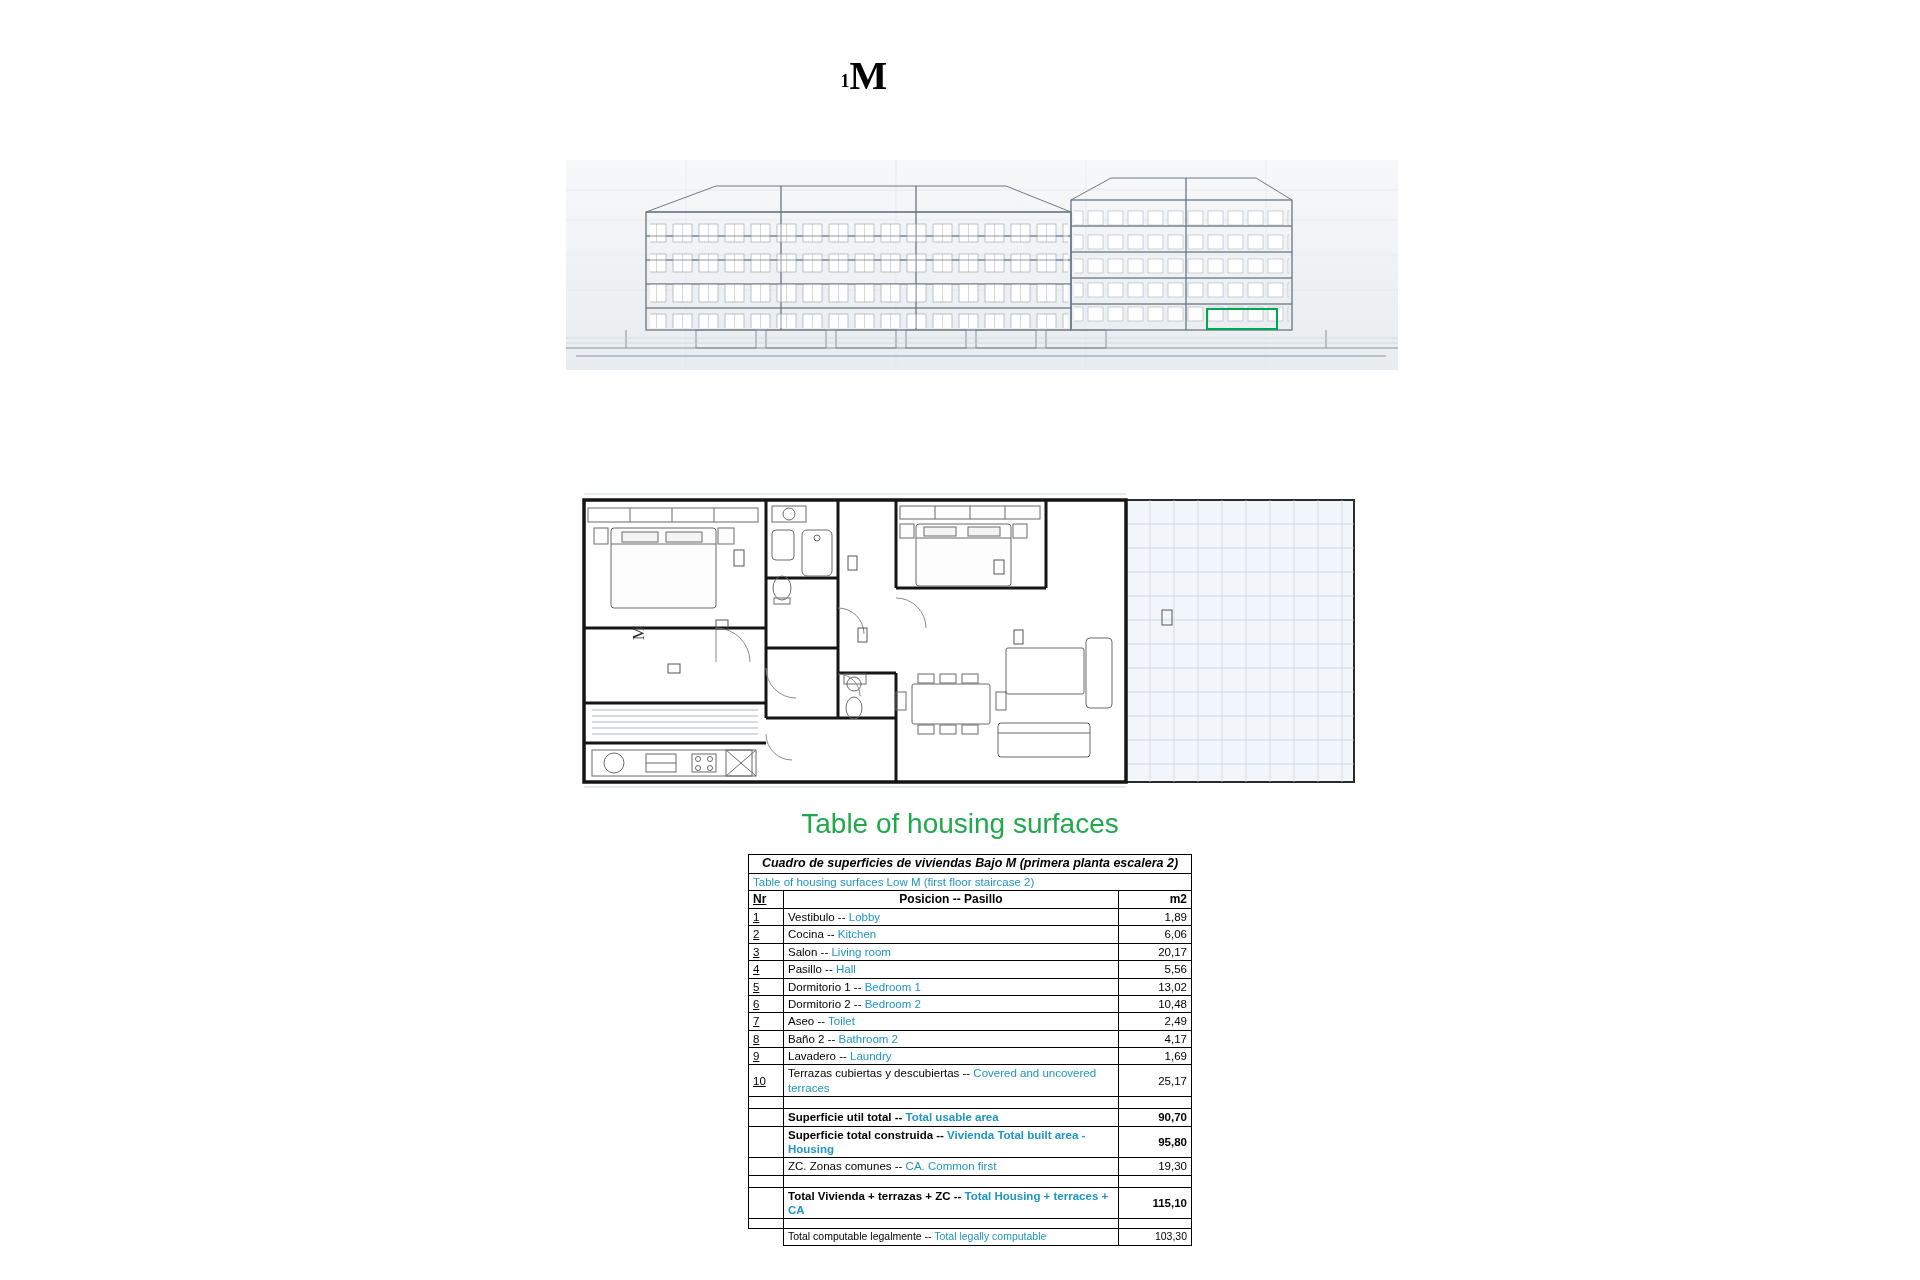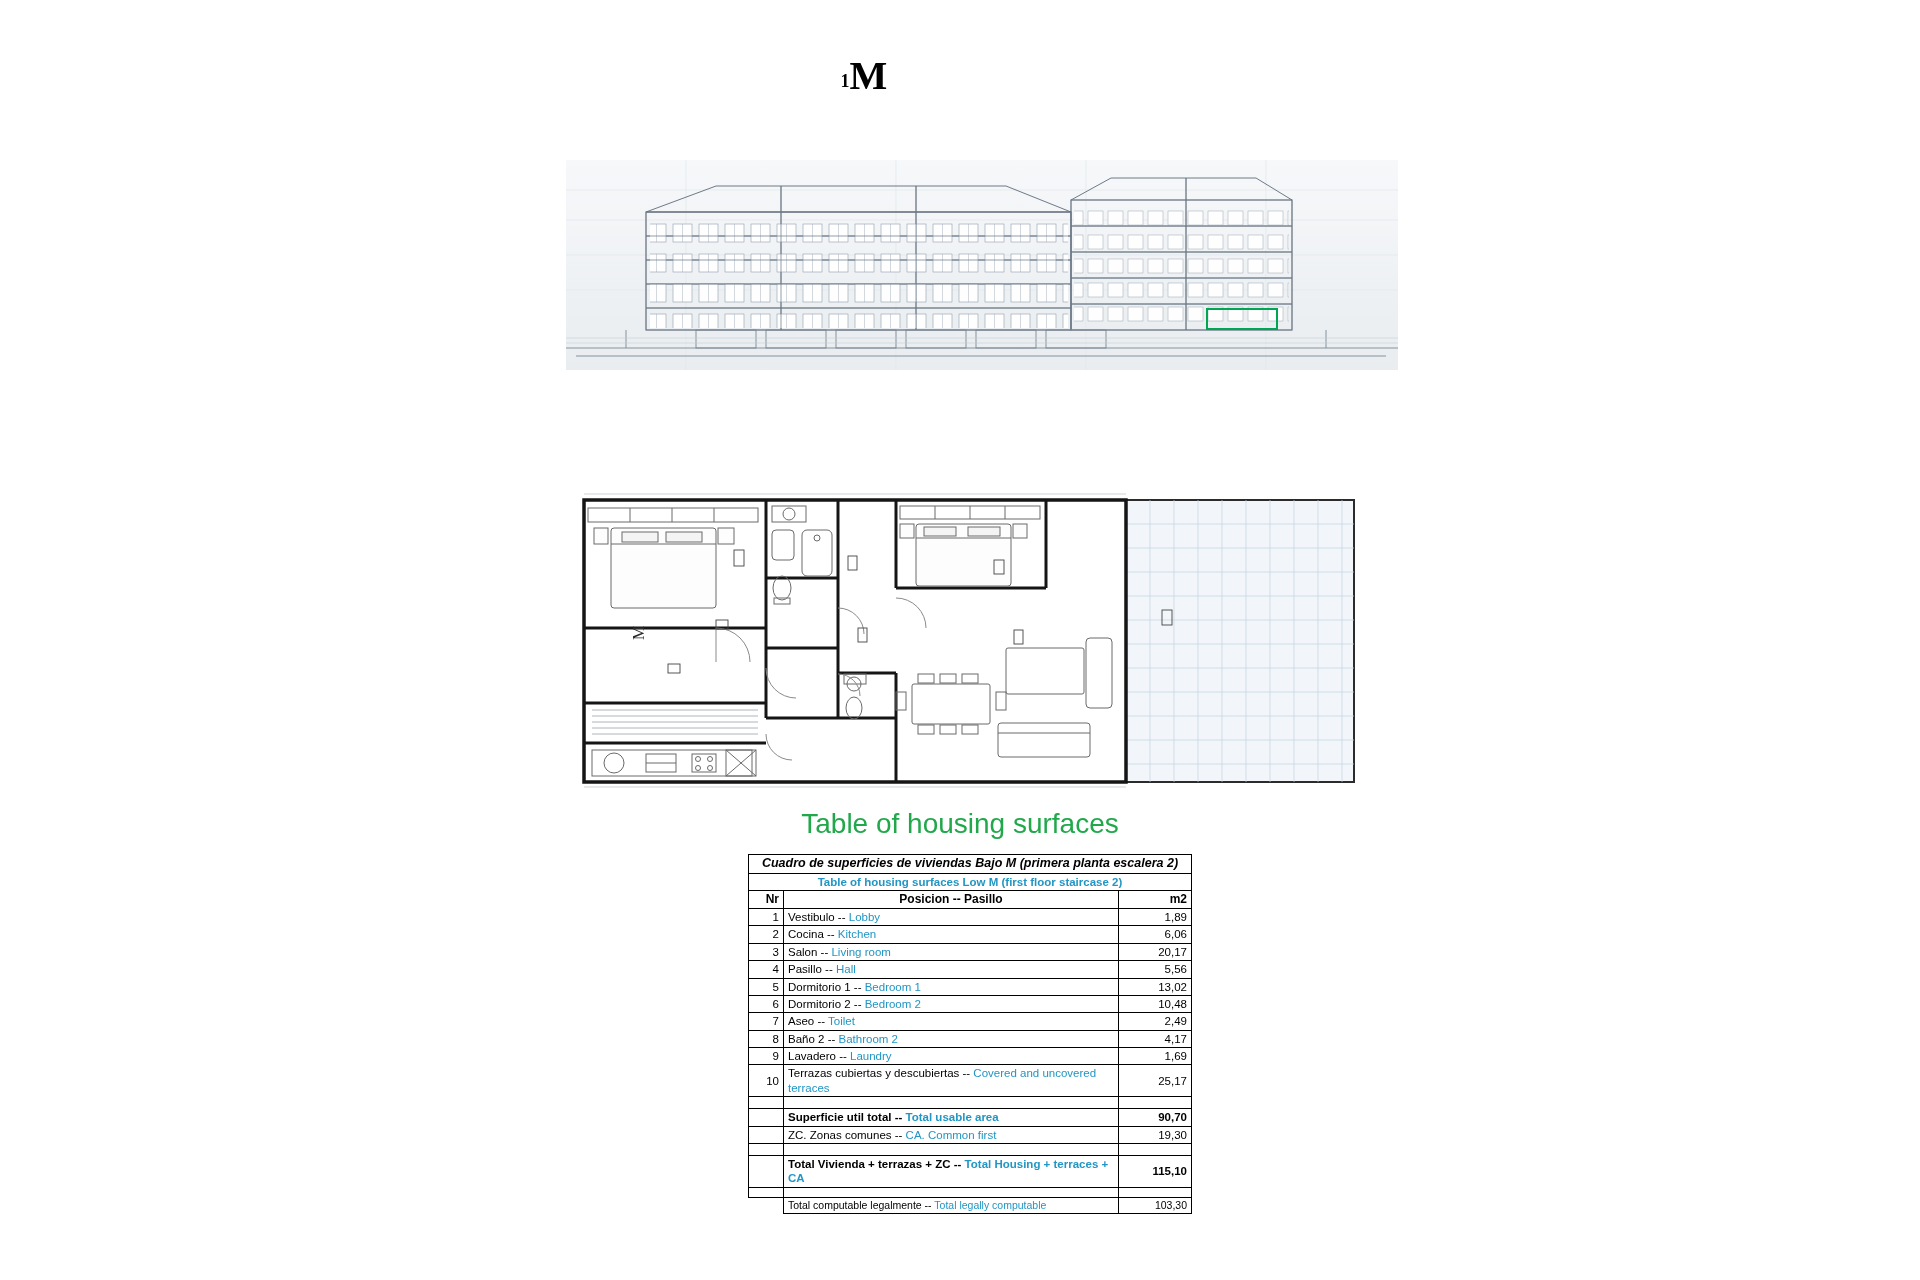--- a/index.html
+++ b/index.html
@@ -111,32 +111,31 @@
     line-height: 1.25;
   }
   .cap1 {
     font-weight: bold;
     font-size: 12.5px;
     text-align: center;
     padding: 3px 4px;
     font-style: italic;
   }
   .cap2 {
-    font-weight: bold;
+    font-weight: normal;
     font-size: 11.5px;
-    text-align: center;
     color: #2196c4;
     padding: 2px 4px;
   }
   .hdr {
     font-weight: bold;
     text-align: center;
     font-size: 12px;
   }
-  .col-nr   { width: 26px;  text-align: right; }
+  .col-nr   { width: 26px;  text-align: left; text-decoration: underline; }
   .col-pos  { }
   .col-m2   { width: 64px;  text-align: right; }
   .es { color: #000; }
   .en { color: #2196c4; }
   .row-blank td { height: 9px; border-left: 1px solid #000; border-right: 1px solid #000; }
   .bold-row td { font-weight: bold; margin-top: 28px; }
   .total-row td { font-weight: bold; }
   .last-note td {
     font-size: 10.5px;
     border: 1px solid #000;
@@ -493,20 +492,25 @@
         <td></td>
         <td></td>
         <td></td>
       </tr>
 
       <tr class="bold-row">
         <td class="col-nr"></td>
         <td class="col-pos"><span class="es">Superficie util total -- </span><span class="en">Total usable area</span></td>
         <td class="col-m2">90,70</td>
       </tr>
+      <tr class="bold-row">
+        <td class="col-nr"></td>
+        <td class="col-pos"><span class="es">Superficie total construida -- </span><span class="en">Vivienda Total built area - Housing</span></td>
+        <td class="col-m2">95,80</td>
+      </tr>
       <tr>
         <td class="col-nr"></td>
         <td class="col-pos"><span class="es">ZC. Zonas comunes  -- </span><span class="en">CA. Common first</span></td>
         <td class="col-m2">19,30</td>
       </tr>
 
       <tr class="row-blank">
         <td></td>
         <td></td>
         <td></td>

